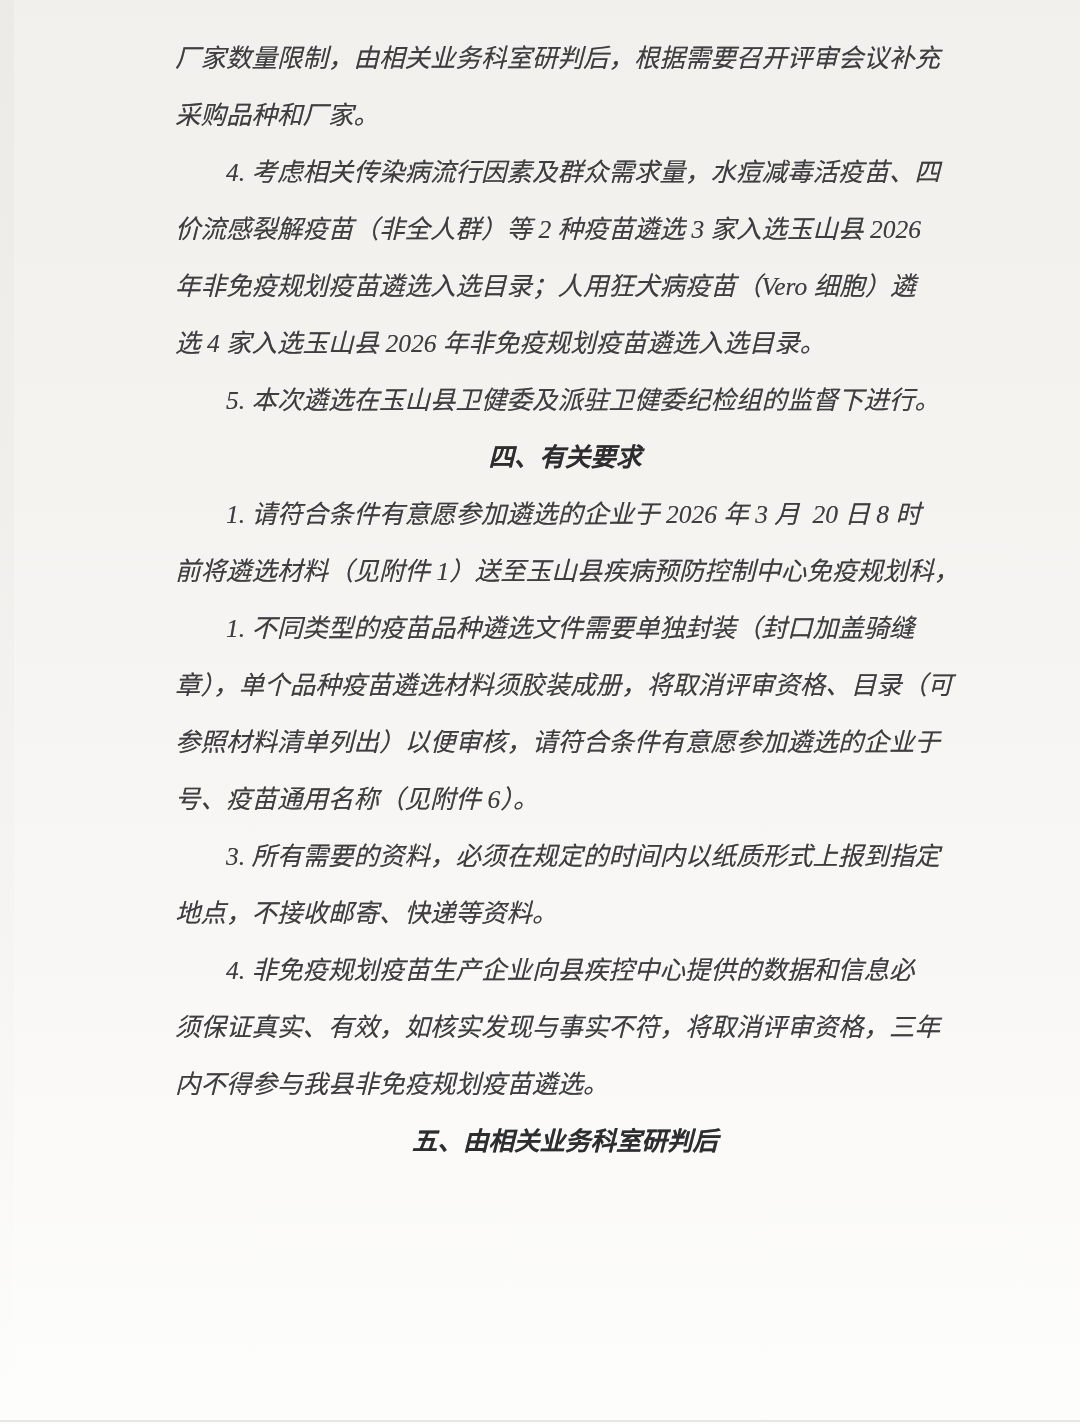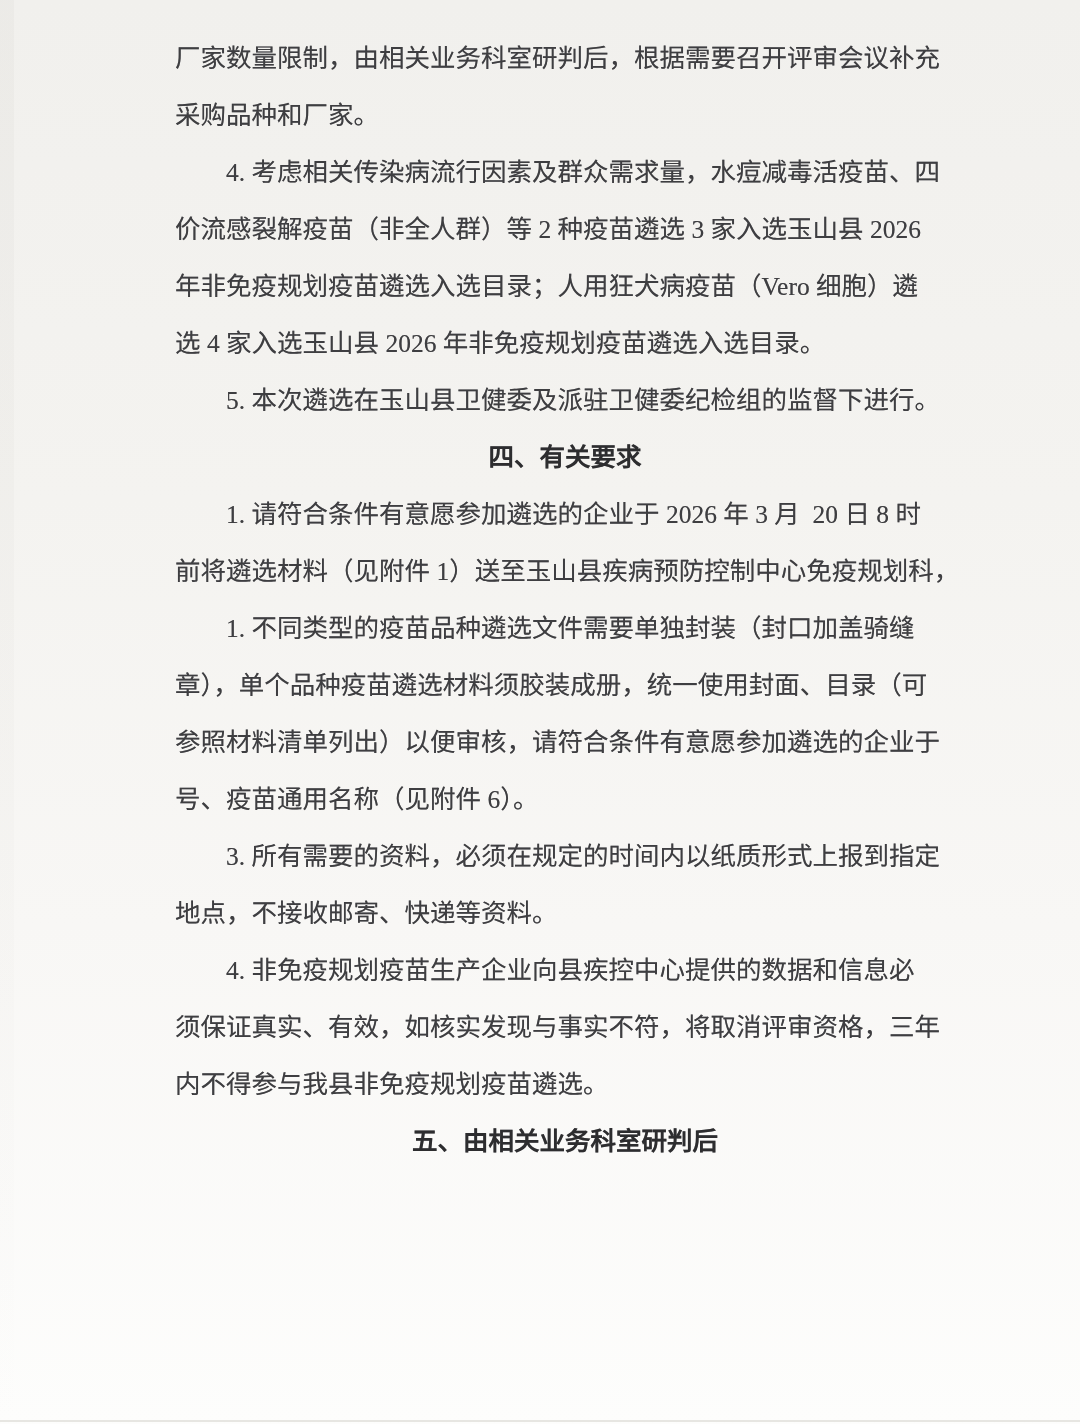--- a/index.html
+++ b/index.html
@@ -32,20 +32,21 @@
     top: 30px;
     width: 780px;
     font-size: 25.5px;
     line-height: 57px;
     color: #3e3e41;
     text-shadow: 0 0 0.5px rgba(70,70,72,0.55);
   }
   .line {
     white-space: pre;      
     height: 57px;
+    font-style: italic;
   }
   .line.indent {
     padding-left: 51px;    
   }
   .line.heading {
     font-weight: 700;
     color: #2d2d2f;
     text-align: center;
   }
   .bottom-edge {
@@ -67,21 +68,21 @@
       <div class="line">采购品种和厂家。</div>
       <div class="line indent">4. 考虑相关传染病流行因素及群众需求量，水痘减毒活疫苗、四</div>
       <div class="line">价流感裂解疫苗（非全人群）等 2 种疫苗遴选 3 家入选玉山县 2026</div>
       <div class="line">年非免疫规划疫苗遴选入选目录；人用狂犬病疫苗（Vero 细胞）遴</div>
       <div class="line">选 4 家入选玉山县 2026 年非免疫规划疫苗遴选入选目录。</div>
       <div class="line indent">5. 本次遴选在玉山县卫健委及派驻卫健委纪检组的监督下进行。</div>
       <div class="line heading">四、有关要求</div>
       <div class="line indent">1. 请符合条件有意愿参加遴选的企业于 2026 年 3 月  20 日 8 时</div>
       <div class="line">前将遴选材料（见附件 1）送至玉山县疾病预防控制中心免疫规划科，</div>
       <div class="line indent">1. 不同类型的疫苗品种遴选文件需要单独封装（封口加盖骑缝</div>
-      <div class="line">章），单个品种疫苗遴选材料须胶装成册，统一使用封面、目录（可</div>
+      <div class="line">章），单个品种疫苗遴选材料须胶装成册，将取消评审资格、目录（可</div>
       <div class="line">参照材料清单列出）以便审核，请符合条件有意愿参加遴选的企业于</div>
       <div class="line">号、疫苗通用名称（见附件 6）。</div>
       <div class="line indent">3. 所有需要的资料，必须在规定的时间内以纸质形式上报到指定</div>
       <div class="line">地点，不接收邮寄、快递等资料。</div>
       <div class="line indent">4. 非免疫规划疫苗生产企业向县疾控中心提供的数据和信息必</div>
       <div class="line">须保证真实、有效，如核实发现与事实不符，将取消评审资格，三年</div>
       <div class="line">内不得参与我县非免疫规划疫苗遴选。</div>
       <div class="line heading">五、由相关业务科室研判后</div>
     </div>
   <div class="bottom-edge"></div>

